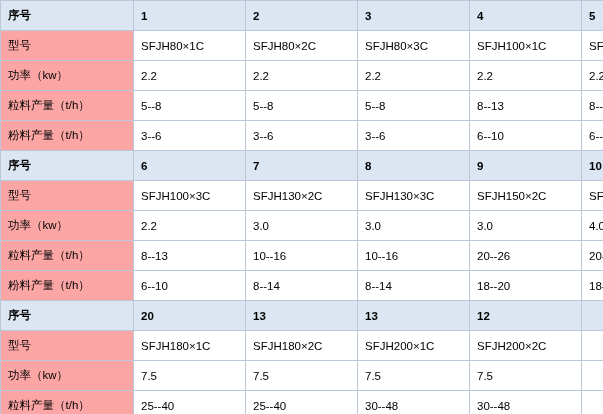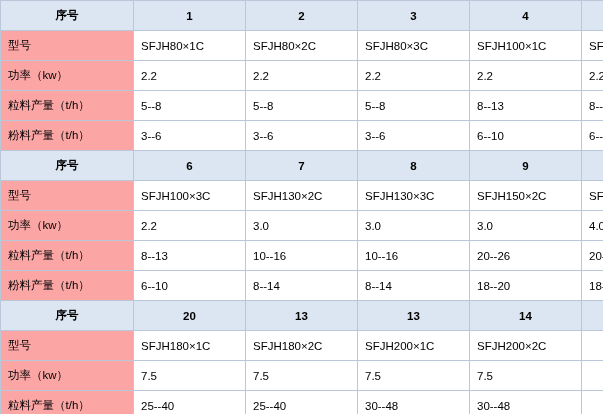--- a/index.html
+++ b/index.html
@@ -31,21 +31,20 @@
   }
   
   table.spec td.rowhead {
     background: #fca5a5;
     width: 118px;
   }
   
   table.spec tr.grouphead td {
     background: #dce6f2;
     font-weight: bold;
-    text-align: center;
   }
   table.spec td.datacell {
     width: 97px;
   }
   table.spec td.empty {
     background: #ffffff;
   }
 </style>
 </head>
 <body>
@@ -133,21 +132,21 @@
       <td class="datacell">8--14</td>
       <td class="datacell">18--20</td>
       <td class="datacell">18--20</td>
     </tr>
 
     <tr class="grouphead">
       <td class="rowhead">序号</td>
       <td class="datacell">20</td>
       <td class="datacell">13</td>
       <td class="datacell">13</td>
-      <td class="datacell">14</td>
+      <td class="datacell">12</td>
       <td class="datacell empty"></td>
     </tr>
     <tr>
       <td class="rowhead">型号</td>
       <td class="datacell">SFJH180×1C</td>
       <td class="datacell">SFJH180×2C</td>
       <td class="datacell">SFJH200×1C</td>
       <td class="datacell">SFJH200×2C</td>
       <td class="datacell empty"></td>
     </tr>

